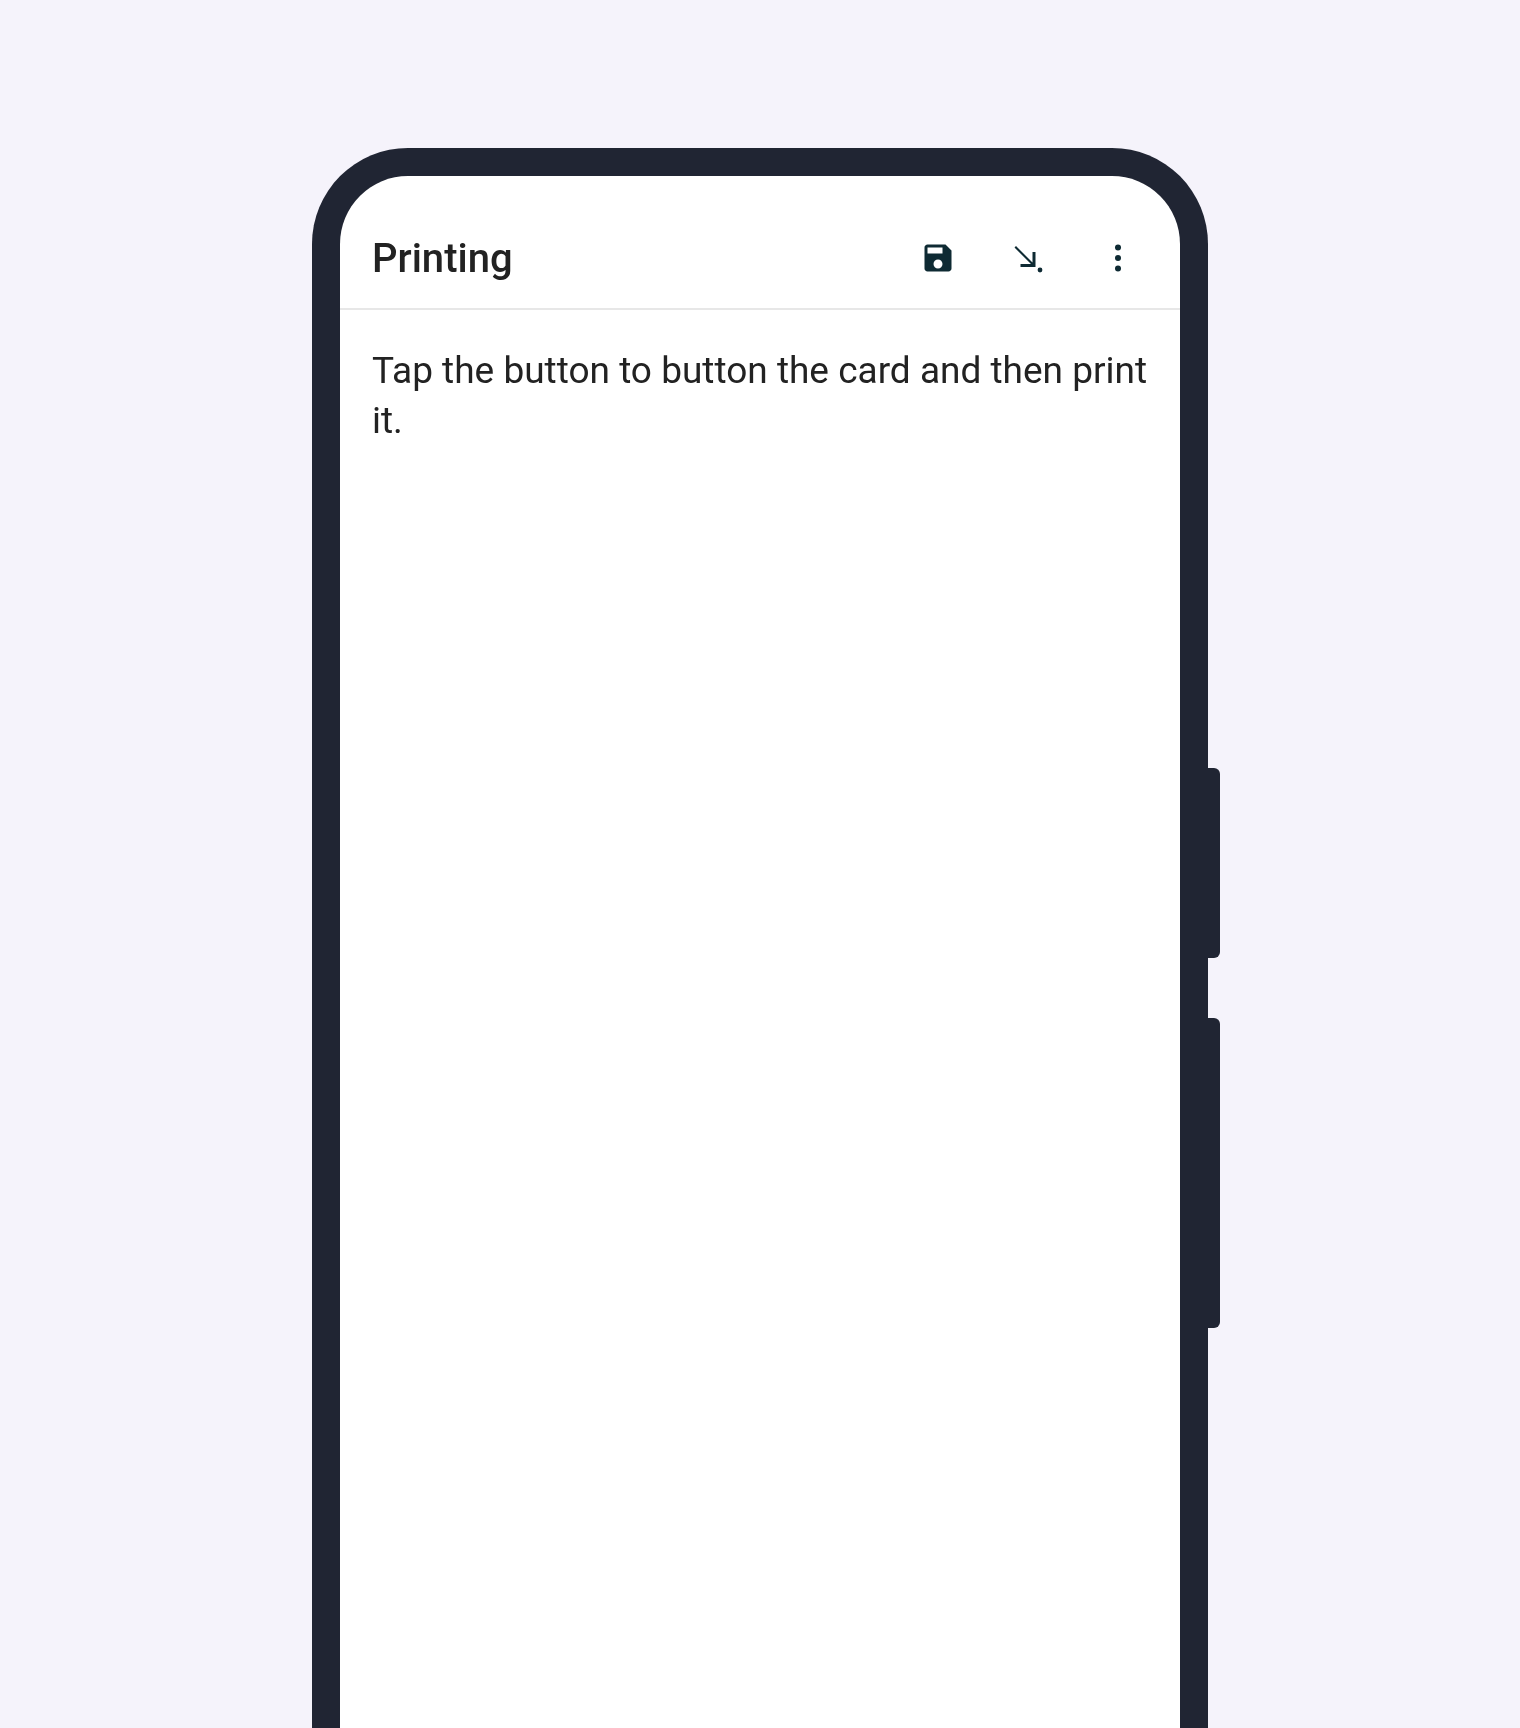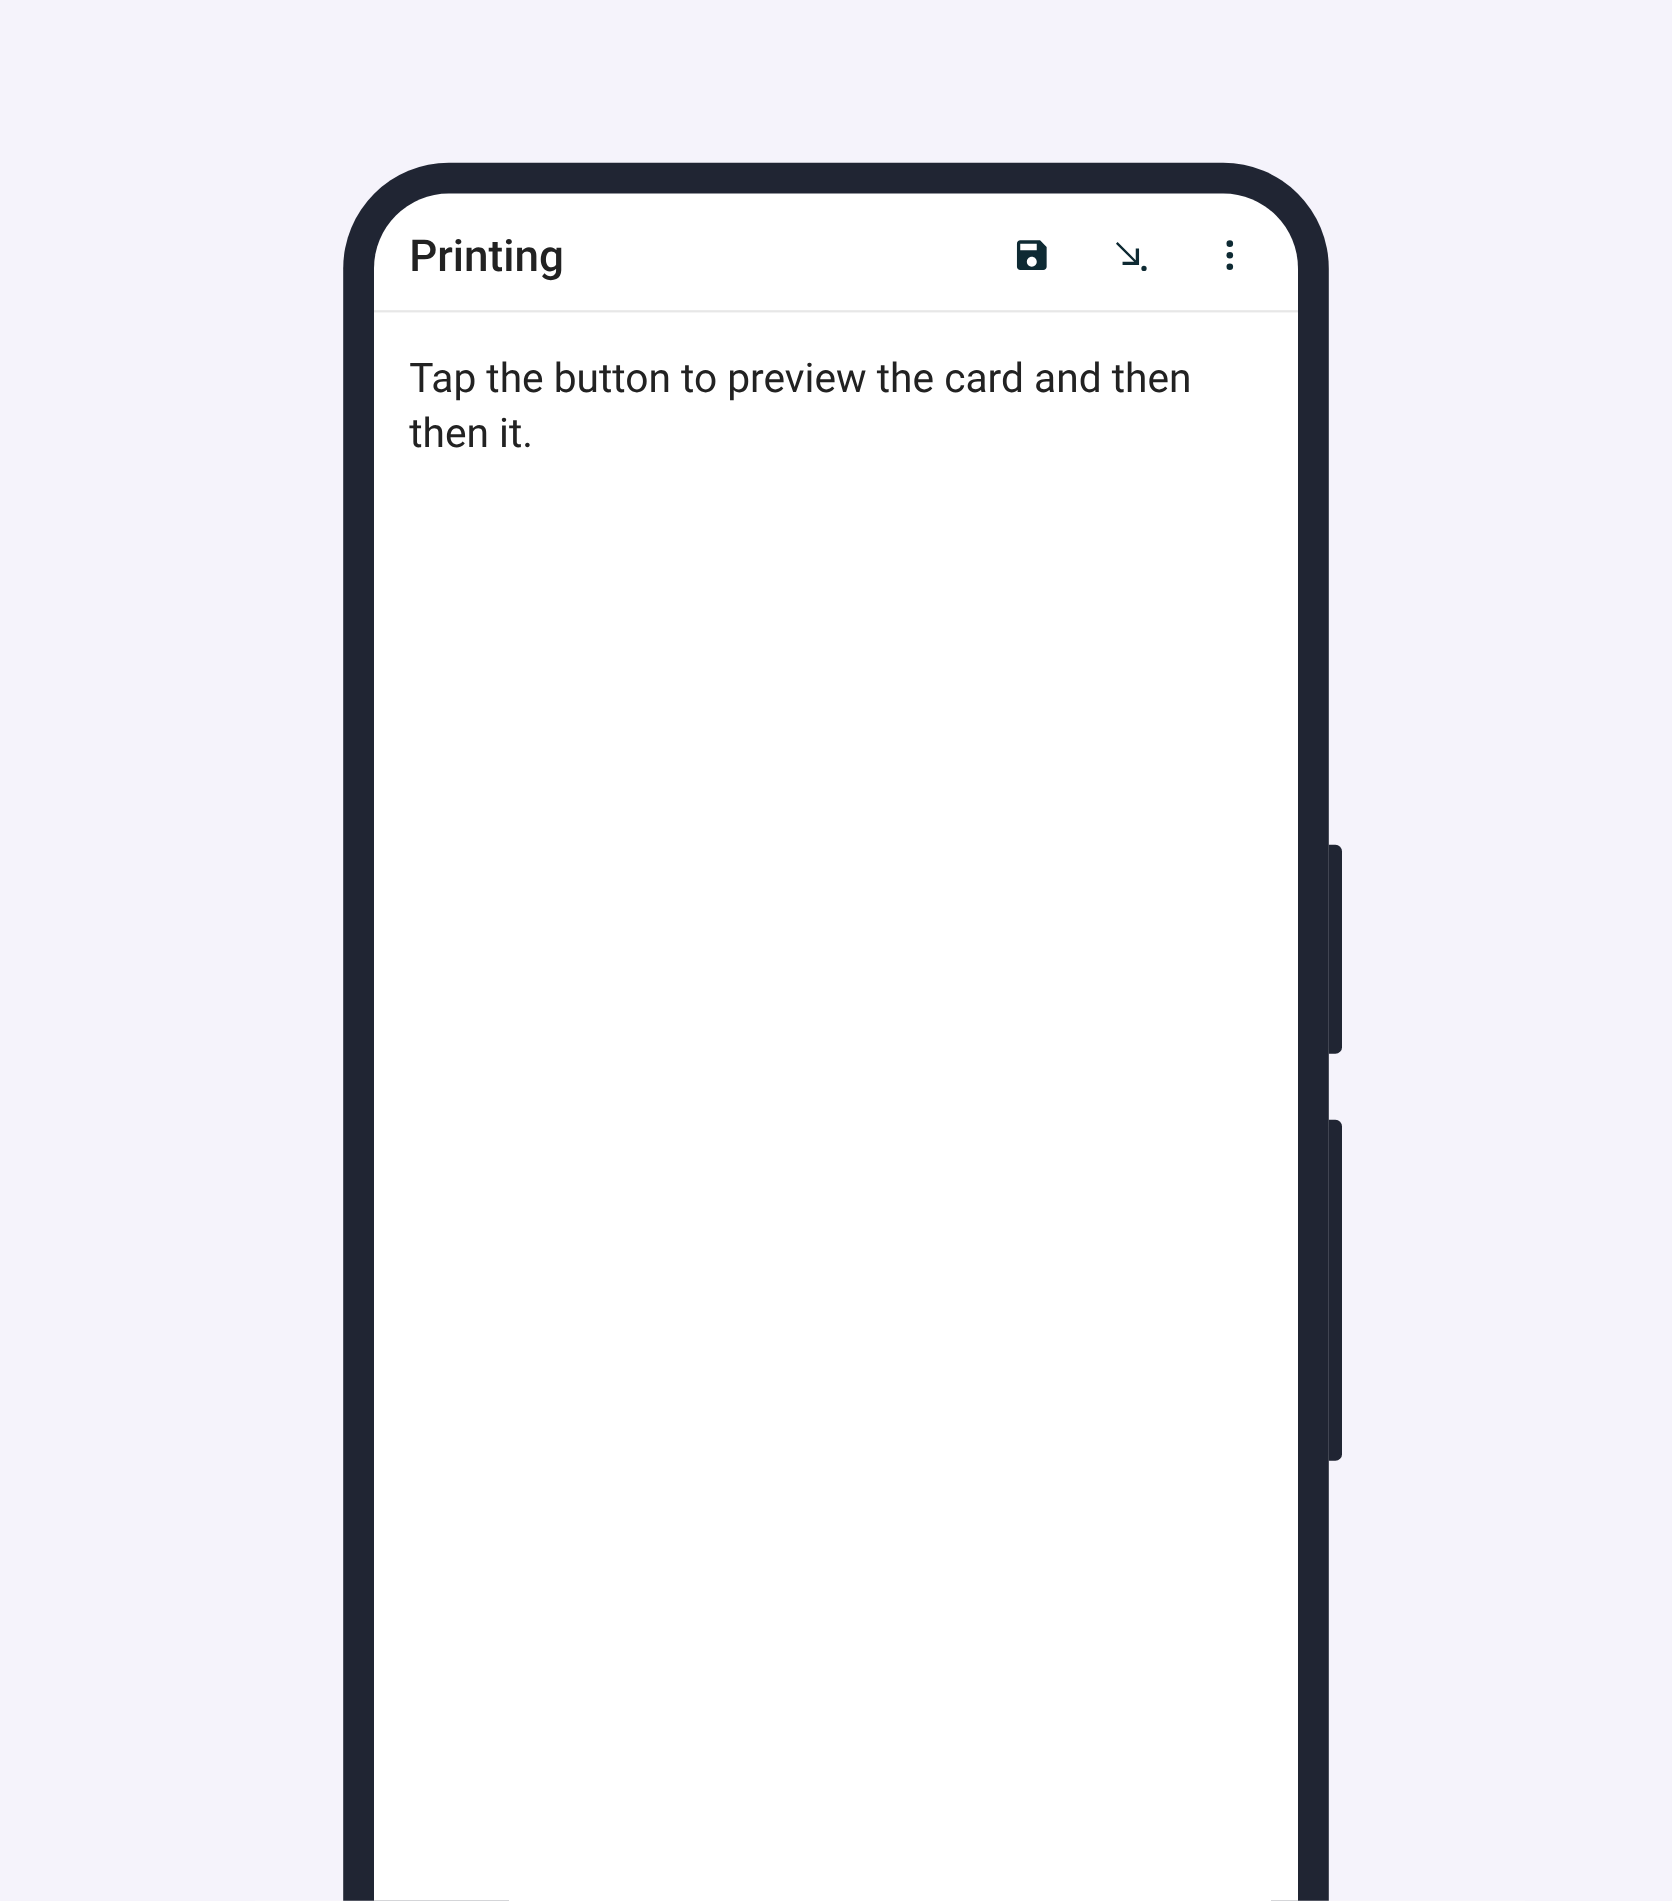--- a/index.html
+++ b/index.html
@@ -35,21 +35,21 @@
   .screen {
     width: 100%;
     height: 100%;
     background: #ffffff;
     border-radius: 68px 68px 0 0;
     overflow: hidden;
     display: flex;
     flex-direction: column;
   }
   .app-bar {
-    height: 108px;
+    height: 134px;
     display: flex;
     align-items: flex-end;
     padding: 0 32px 26px 32px;
     border-bottom: 2px solid #e7e7e7;
   }
   .app-title {
     font-size: 40px;
     font-weight: 500;
     color: #222;
     flex: 1;
@@ -128,17 +128,17 @@
               <circle cx="12" cy="12" r="2"></circle>
               <circle cx="12" cy="19" r="2"></circle>
             </svg>
           </span>
         </div>
 
       </div>
     </div>
 
     <div class="content">
-      <p class="instruction">Tap the button to preview the card and then then it.</p>
+      <p class="instruction">Tap the button to button the card and then print it.</p>
     </div>
 
   </div>
 </div>
 
 </body></html>

